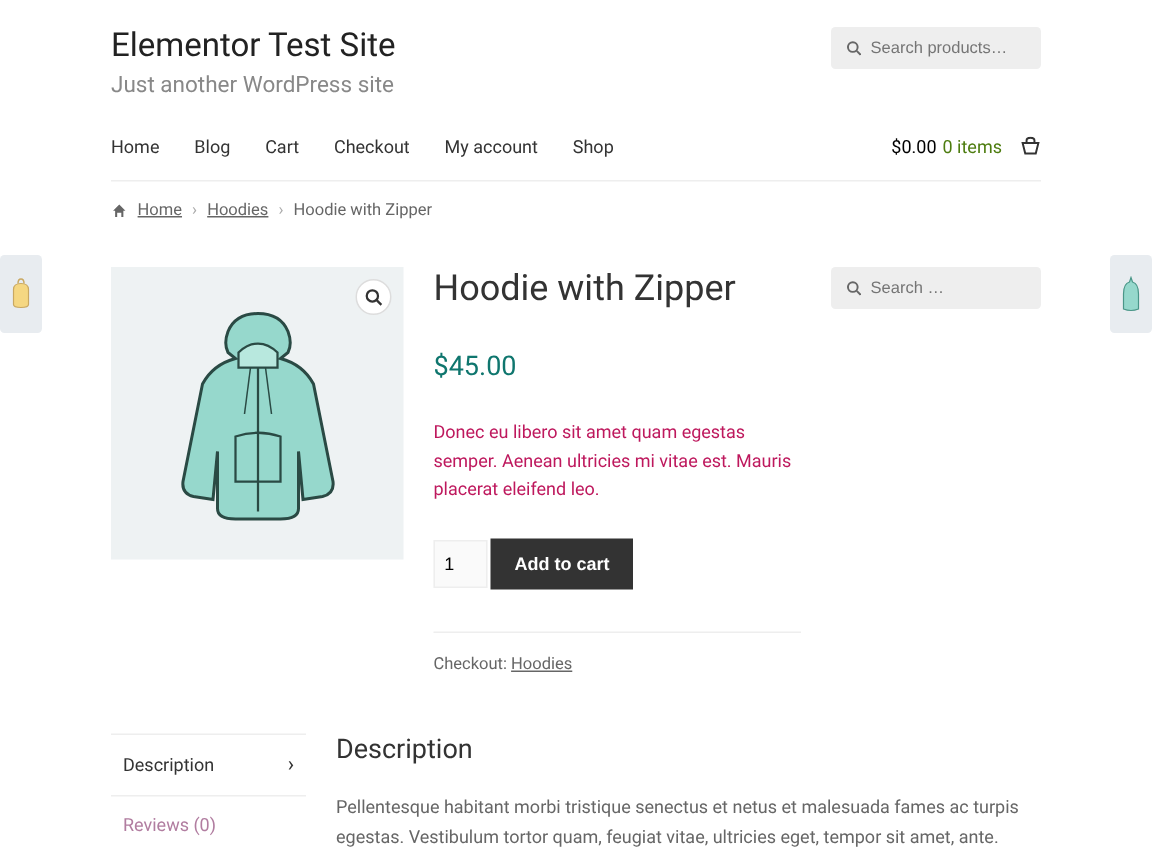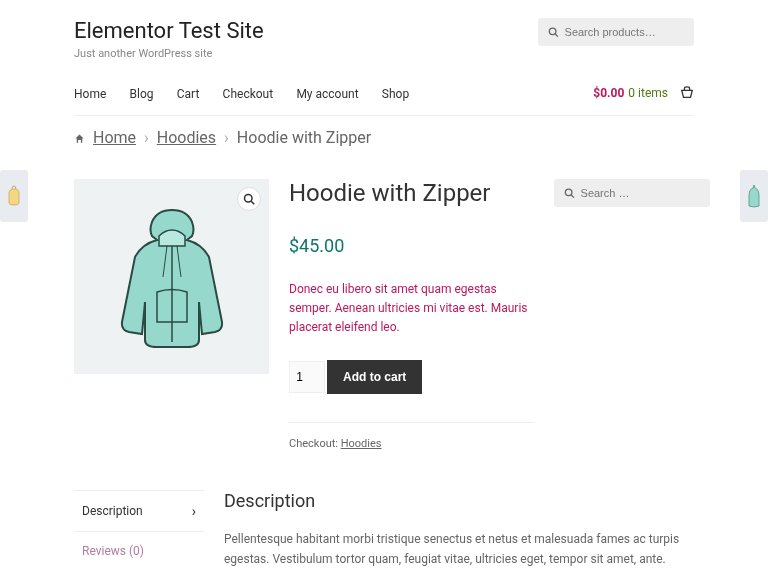--- a/index.html
+++ b/index.html
@@ -1,29 +1,29 @@
 <!DOCTYPE html>
 <html><head>
 <meta charset="utf-8">
 <style>
 *{box-sizing:border-box;margin:0;padding:0}
 body{font-family:-apple-system,BlinkMacSystemFont,"Segoe UI",Roboto,Arial,sans-serif;color:#333;background:#fff;font-size:13px}
 .container{max-width:640px;margin:0 auto;padding:0 10px}
 .header-top{display:flex;justify-content:space-between;align-items:flex-start;padding-top:18px}
 .site-title{font-size:22px;font-weight:400;color:#222}
-.tagline{font-size:11px;color:#888;margin-top:4px}
-.search-box{background:#eee;border-radius:3px;padding:8px 10px;display:flex;align-items:center;width:156px}
+.tagline{font-size:15px;color:#888;margin-top:4px}
+.search-box{background:#eee;border-radius:3px;padding:8px 10px;display:flex;align-items:center;width:140px}
 .search-box input{border:none;background:transparent;outline:none;font-size:11px;color:#888;width:100%}
 .search-box .mag{width:12px;height:12px;margin-right:6px;color:#666}
 .nav-row{display:flex;justify-content:space-between;align-items:flex-start;margin-top:26px;padding-bottom:14px;border-bottom:1px solid #eee}
 .nav-links a{color:#333;text-decoration:none;font-size:12px;margin-right:20px}
 .cart-info{display:flex;align-items:center;font-size:12px}
-.cart-info .price{font-weight:700;color:#be185d;margin-right:4px}
+.cart-info .price{font-weight:400;color:#000000;margin-right:4px}
 .cart-info .items{color:#4d7c0f;margin-right:12px}
-.breadcrumb{padding:12px 0;font-size:16px;color:#666}
+.breadcrumb{padding:12px 0;font-size:11px;color:#666}
 .breadcrumb a{color:#666;text-decoration:underline}
 .breadcrumb .sep{margin:0 4px;color:#aaa}
 .home-icon{display:inline-block;vertical-align:middle;margin-right:4px}
 .product-row{display:flex;gap:20px;margin-top:20px}
 .gallery{width:195px;flex-shrink:0;position:relative;background:#eef2f3;height:195px;display:flex;align-items:center;justify-content:center}
 .zoom-btn{position:absolute;top:8px;right:8px;width:24px;height:24px;border-radius:50%;background:#fff;border:1px solid #ddd;display:flex;align-items:center;justify-content:center;cursor:pointer}
 .hoodie-svg{width:130px;height:150px}
 .summary{flex:1}
 .product-title{font-size:24px;font-weight:400;color:#333;margin-bottom:28px}
 .price-lg{font-size:18px;font-weight:400;color:#0f766e;margin-bottom:24px}

